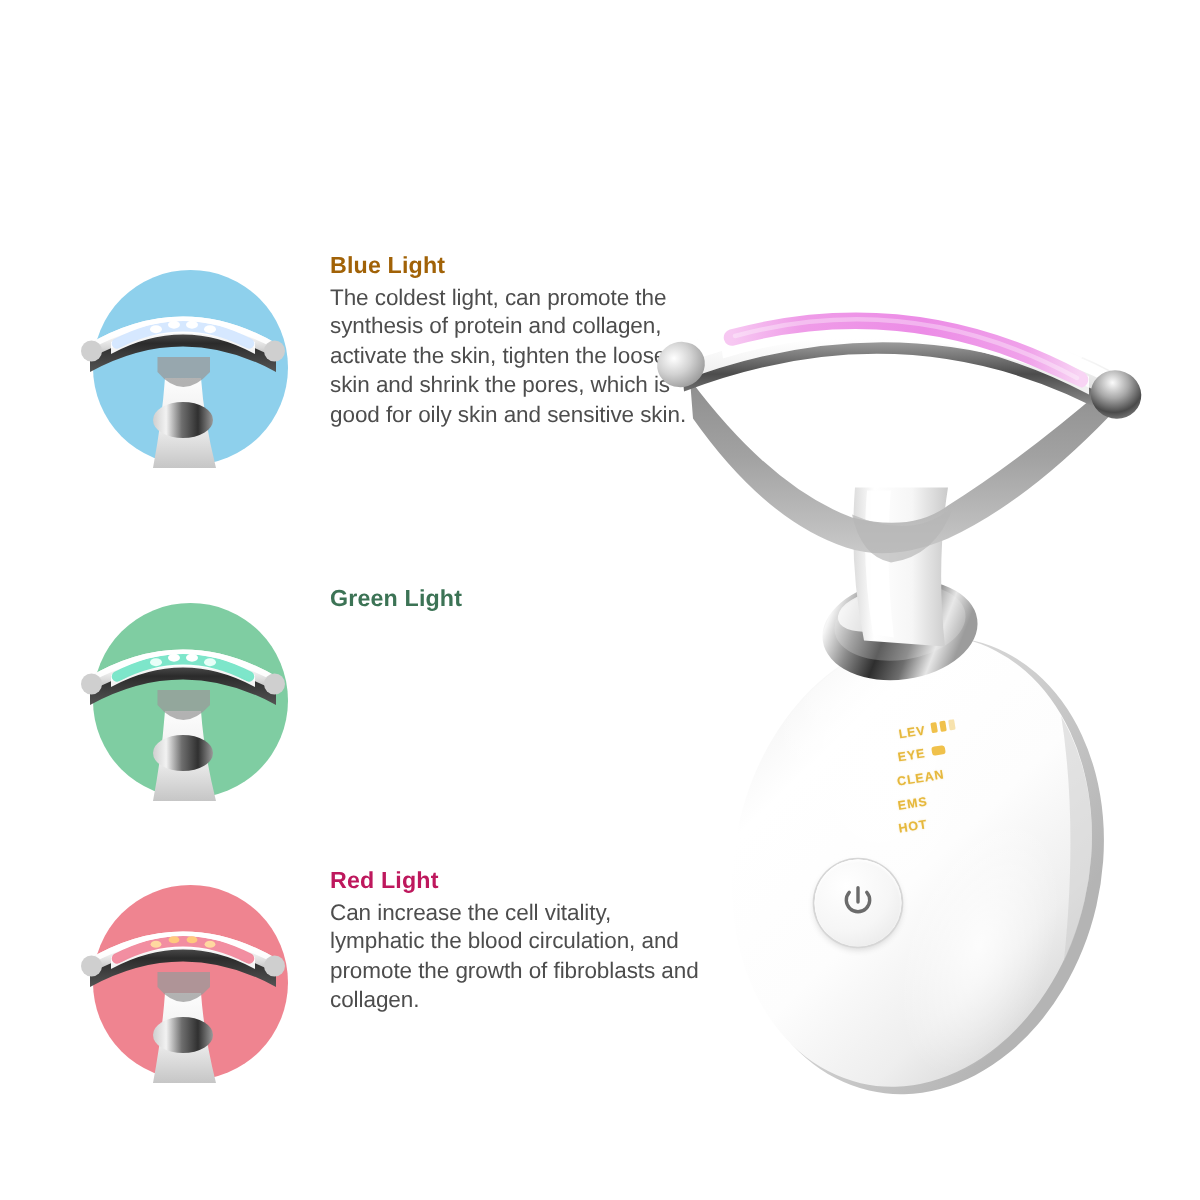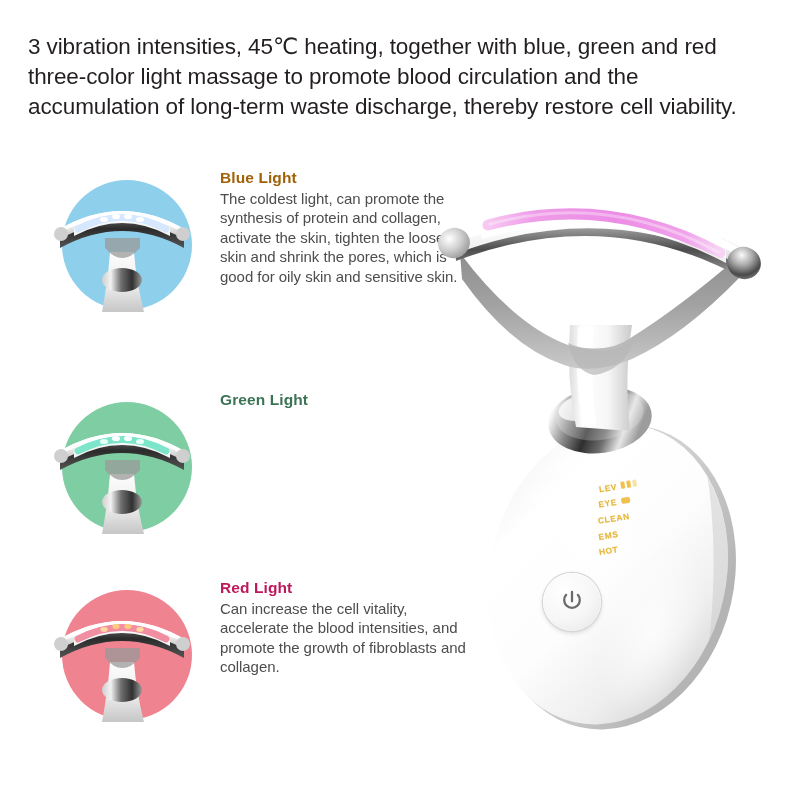--- a/index.html
+++ b/index.html
@@ -162,23 +162,20 @@
     align-items: center;
     justify-content: center;
   }
   .power-btn svg { width: 26px; height: 26px; }
 </style>
 </head>
 <body>
 
 <div id="page">
 
-  <div class="header-block">
-    <p class="header-text">3 vibration intensities, 45℃ heating, together with blue, green and red three-color light massage to promote blood circulation and the accumulation of long-term waste discharge, thereby restore cell viability.</p>
-  </div>
 
   <div class="feature-row r-blue">
     <div class="thumb">
       <div class="thumb-disc" style="background:#8ed0ec"></div>
       <svg class="mini-device" viewBox="0 0 148 148">
         <defs>
           <linearGradient id="mgA1" x1="0" y1="0" x2="0" y2="1">
             <stop offset="0%" stop-color="#ffffff"></stop>
             <stop offset="42%" stop-color="#fbfbfb"></stop>
             <stop offset="72%" stop-color="#d8d8d8"></stop>
@@ -342,21 +339,21 @@
           <ellipse cx="68" cy="40.5" rx="3.6" ry="2.4" fill="#ffc97e"></ellipse>
           <ellipse cx="80" cy="40.5" rx="3.6" ry="2.4" fill="#ffc97e"></ellipse>
           <ellipse cx="92" cy="43.5" rx="3.6" ry="2.4" fill="#ffd9a0"></ellipse>
         </g>
         <ellipse cx="13" cy="58" rx="7" ry="7" fill="#cfcfcf"></ellipse>
         <ellipse cx="135" cy="58" rx="7" ry="7" fill="#cfcfcf"></ellipse>
       </svg>
     </div>
     <div class="feature-text">
       <div class="feature-title" style="color:#be185d">Red Light</div>
-      <div class="feature-body">Can increase the cell vitality, accelerate the blood intensities, and promote the growth of fibroblasts and collagen.</div>
+      <div class="feature-body">Can increase the cell vitality, lymphatic the blood circulation, and promote the growth of fibroblasts and collagen.</div>
     </div>
   </div>
 
   <div id="main-device">
     <svg width="382" height="600" viewBox="0 0 382 600">
       <defs>
 
         <linearGradient id="bodyG" x1="0.05" y1="0.15" x2="0.95" y2="0.9">
           <stop offset="0%" stop-color="#f4f4f4"></stop>
           <stop offset="18%" stop-color="#ffffff"></stop>

